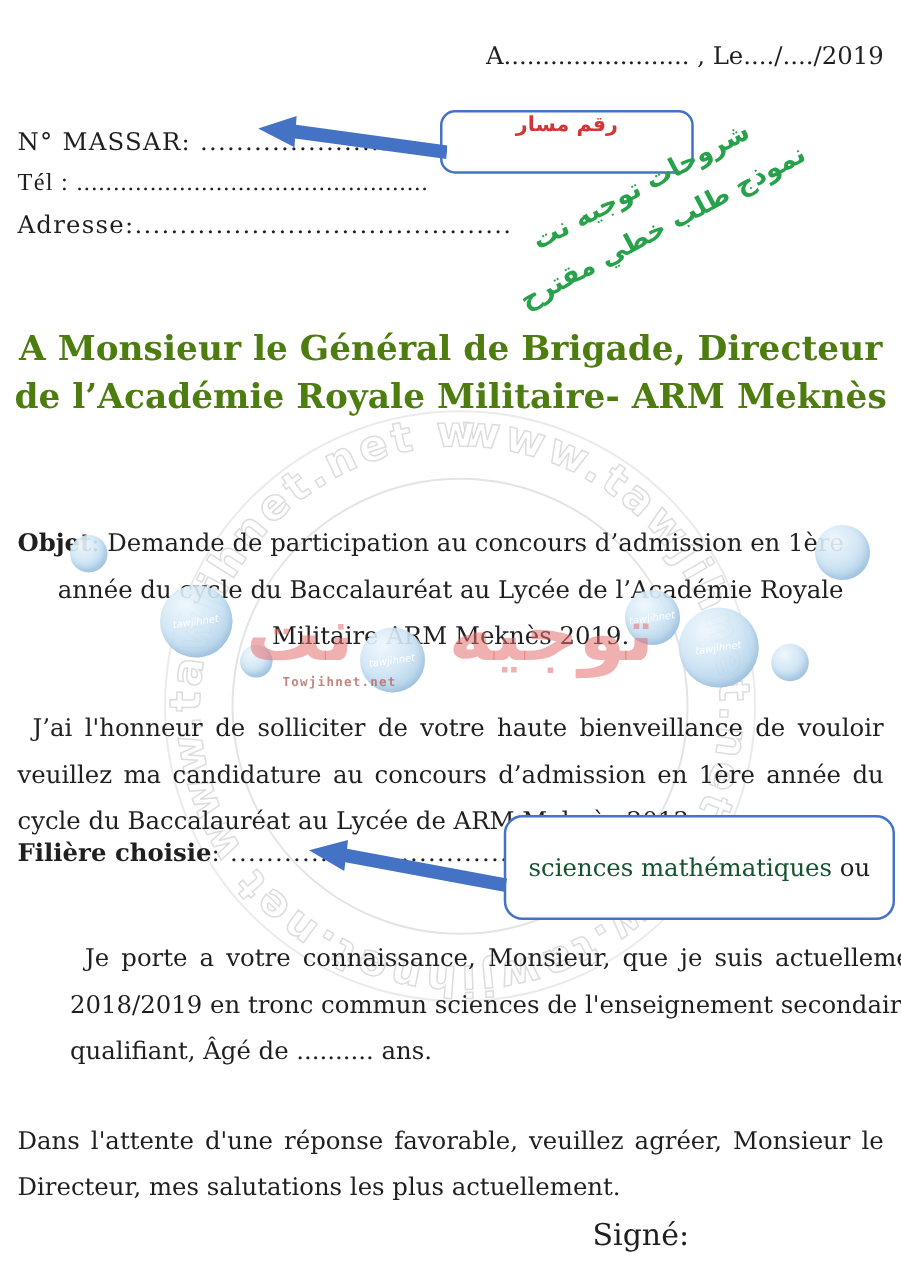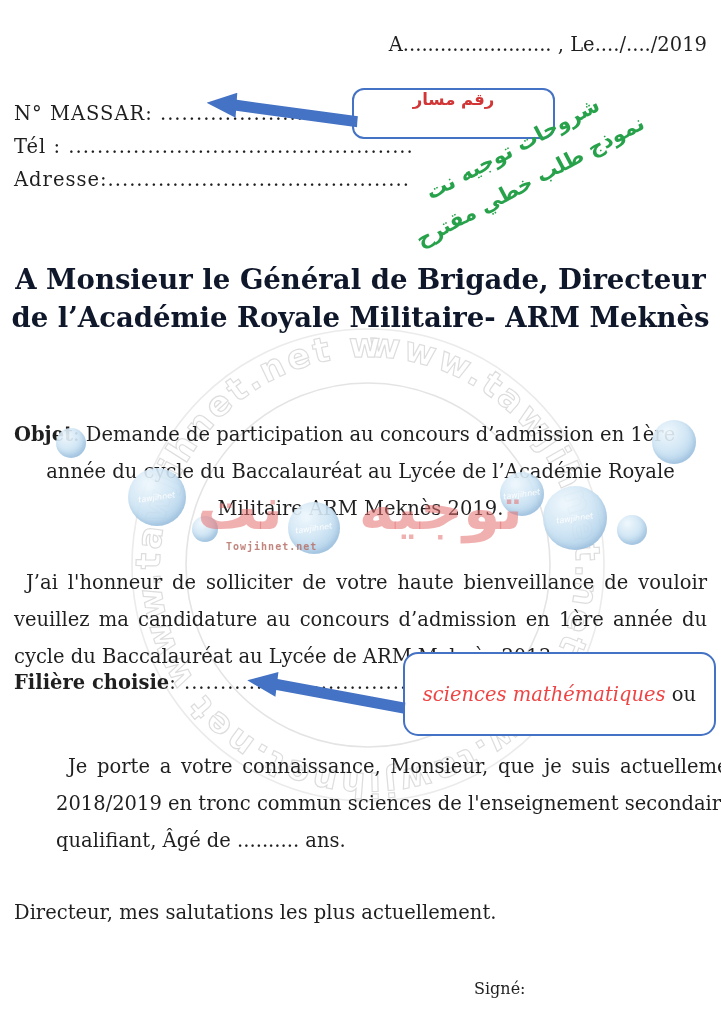--- a/index.html
+++ b/index.html
@@ -11,34 +11,34 @@
   }
   .abs{position:absolute;}
   .line{height:37px;line-height:37px;white-space:nowrap;}
   .jline{text-align:justify;text-align-last:justify;white-space:normal;}
   .center{text-align:center;}
   .right{text-align:right;}
   .para{left:14px;width:693px;}
   .para .pline{height:37px;line-height:37px;}
   .bold{font-weight:bold;}
   
-  .title{left:0;width:721px;text-align:center;font-weight:bold;font-size:27.5px;line-height:38px;color:#0f172a;}
+  .title{left:0;width:721px;text-align:center;font-weight:bold;font-size:27.5px;line-height:38px;color:#4d7c0f;}
   
   .callout{
     border:2.5px solid #4472c4;border-radius:12px;background:#fff;
     box-sizing:border-box;z-index:5;
   }
   .callout-massar{left:352px;top:88px;width:203px;height:51px;
     display:flex;align-items:flex-start;justify-content:center;font-weight:bold;}
   .callout-massar span{
     font-family:"DejaVu Sans",sans-serif;font-size:16.5px;color:#d23535;direction:rtl;}
   .callout-filiere{left:403px;top:652px;width:313px;height:84px;
     display:flex;flex-direction:column;align-items:center;justify-content:center;
     line-height:31px;font-size:19.5px;border-radius:15px;}
-  .redopt{color:#ef4444;font-style:italic;}
+  .redopt{color:#14532d;}
   
   .arrow{z-index:6;}
   .arrow svg{display:block;}
   
   .green-note{
     left:368px;top:128px;width:310px;height:80px;
     transform:rotate(-28deg);z-index:7;
     font-family:"DejaVu Sans",sans-serif;font-weight:bold;font-size:21px;
     color:#27a24b;text-align:center;line-height:37px;direction:rtl;white-space:nowrap;
   }
@@ -58,21 +58,21 @@
     border-radius:50%;z-index:1;
     background:radial-gradient(circle at 35% 28%, #eef7fd 0%, #cde4f4 45%, #a9cce7 78%, #8fb9dc 100%);
     box-shadow:inset -2px -3px 4px rgba(120,160,200,0.35);
     display:flex;align-items:center;justify-content:center;opacity:0.9;
   }
   .bubble span{
     font-family:"DejaVu Sans",sans-serif;font-style:italic;font-size:8px;
     color:rgba(255,255,255,0.95);transform:rotate(-8deg);
   }
   .dotfill{letter-spacing:1px;}
-  .sig{font-size:16px;text-align:center;}
+  .sig{font-size:24px;text-align:center;}
 </style>
 </head>
 <body>
 
 <div class="page">
 
   <div class="abs ring">
     <svg width="550" height="550" viewBox="0 0 550 550">
       <circle cx="275" cy="275" r="182" fill="none" stroke="#e4e4e4" stroke-width="1.6"></circle>
       <circle cx="275" cy="275" r="236" fill="none" stroke="#ebebeb" stroke-width="1.6"></circle>
@@ -101,21 +101,21 @@
   <div class="abs bubble" style="left:617px;top:515px;width:30px;height:30px;"></div>
   <div class="abs bubble" style="left:652px;top:420px;width:44px;height:44px;"></div>
   <div class="abs bubble" style="left:56px;top:428px;width:30px;height:30px;"></div>
 
   <div class="abs wm-ar">توجيه نت</div>
   <div class="abs wm-caption">Towjihnet.net</div>
 
   <div class="abs line right" style="left:340px;top:26px;width:367px;">A........................  , Le..../..../2019</div>
 
   <div class="abs line dotfill" style="left:14px;top:95px;">N° MASSAR: ....................................</div>
-  <div class="abs line dotfill" style="left:14px;top:128px;">Tél : ................................................</div>
+  <div class="abs line dotfill" style="left:14px;top:128px;font-family:Liberation Serif, serif;">Tél : ................................................</div>
   <div class="abs line dotfill" style="left:14px;top:161px;">Adresse:..........................................</div>
 
   <div class="abs callout callout-massar">
     <span>رقم مسار</span>
   </div>
   <div class="abs arrow" style="left:206px;top:96px;transform:rotate(4deg);">
     <svg width="152" height="34" viewBox="0 0 152 34">
       <polygon points="0,12 30,0 30,7 152,15 152,26 30,18 30,25" fill="#4472c4"></polygon>
     </svg>
   </div>
@@ -155,18 +155,19 @@
     </div>
   </div>
 
   <div class="abs para" style="top:748px;margin-left:42px;">
     <div class="pline jline" style="text-indent:12px;">Je porte a votre connaissance, Monsieur, que je suis actuellement</div>
     <div class="pline">2018/2019 en tronc  commun  sciences  de  l'enseignement  secondaire</div>
     <div class="pline">qualifiant, Âgé de .......... ans.</div>
   </div>
 
   <div class="abs para" style="top:894px;">
+    <div class="pline jline">Dans l'attente d'une réponse favorable, veuillez agréer, Monsieur le</div>
     <div class="pline">Directeur, mes salutations les plus actuellement.</div>
   </div>
 
   <div class="abs line sig" style="left:474px;top:970px;">Signé:</div>
 
 </div>
 
 </body></html>

